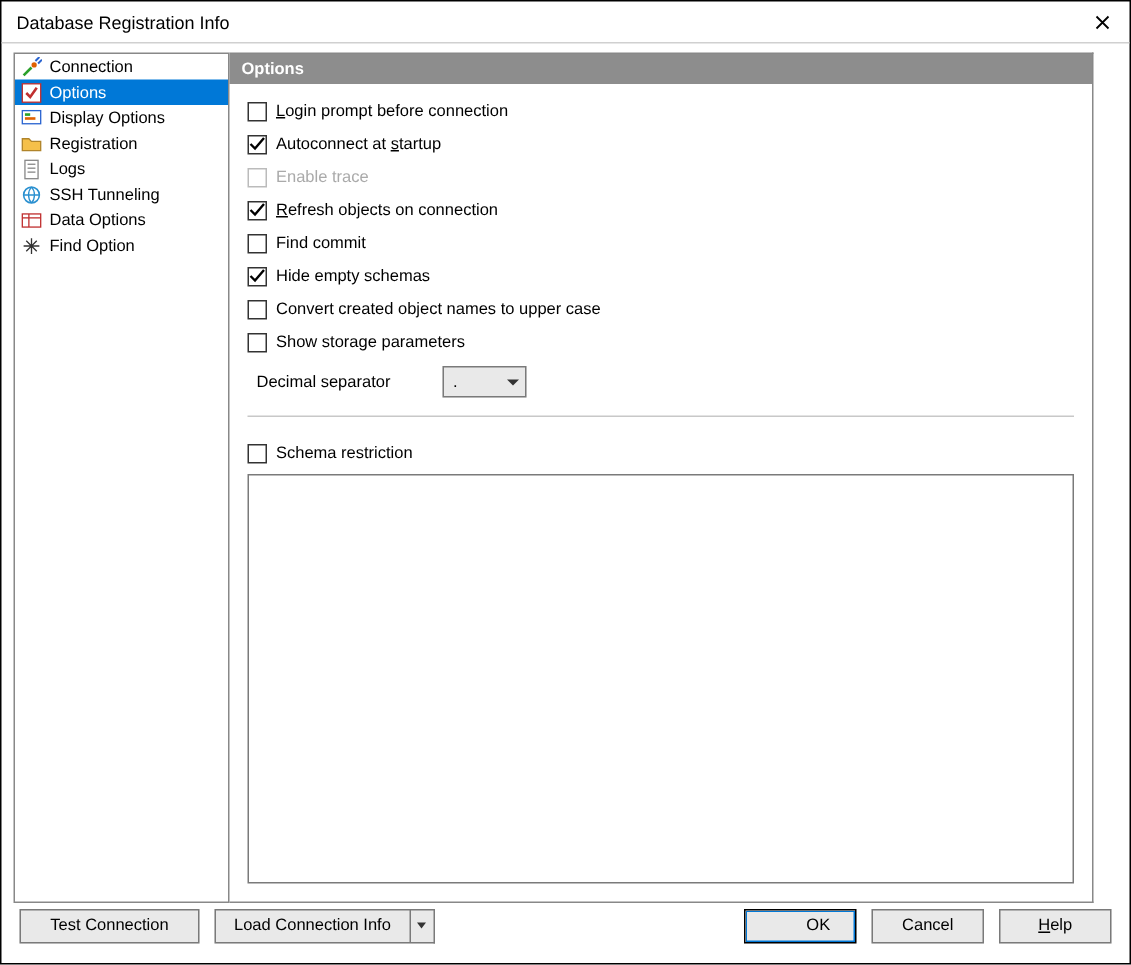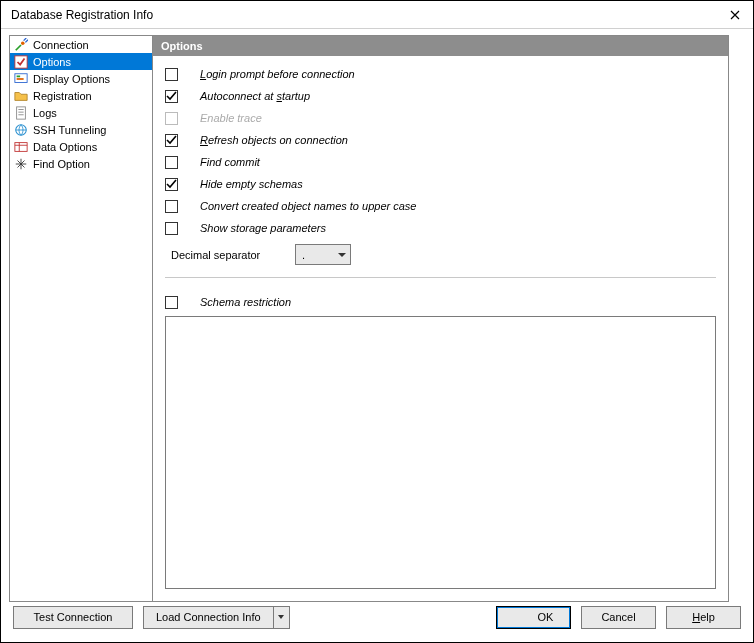--- a/index.html
+++ b/index.html
@@ -81,23 +81,22 @@
   }
   .options-area {
     padding: 10px 12px 6px 12px;
     display: flex;
     flex-direction: column;
     gap: 6px;
   }
   .chk-row {
     display: flex;
     align-items: center;
-    gap: 22px;
+    gap: 6px;
     height: 16px;
-    font-style: italic;
   }
   .chk {
     width: 13px; height: 13px;
     border: 1px solid #333;
     display: inline-flex; align-items: center; justify-content: center;
     background: #fff;
     flex-shrink: 0;
   }
   .chk svg { width: 11px; height: 11px; }
   .chk.disabled { border-color: #bbb; }

